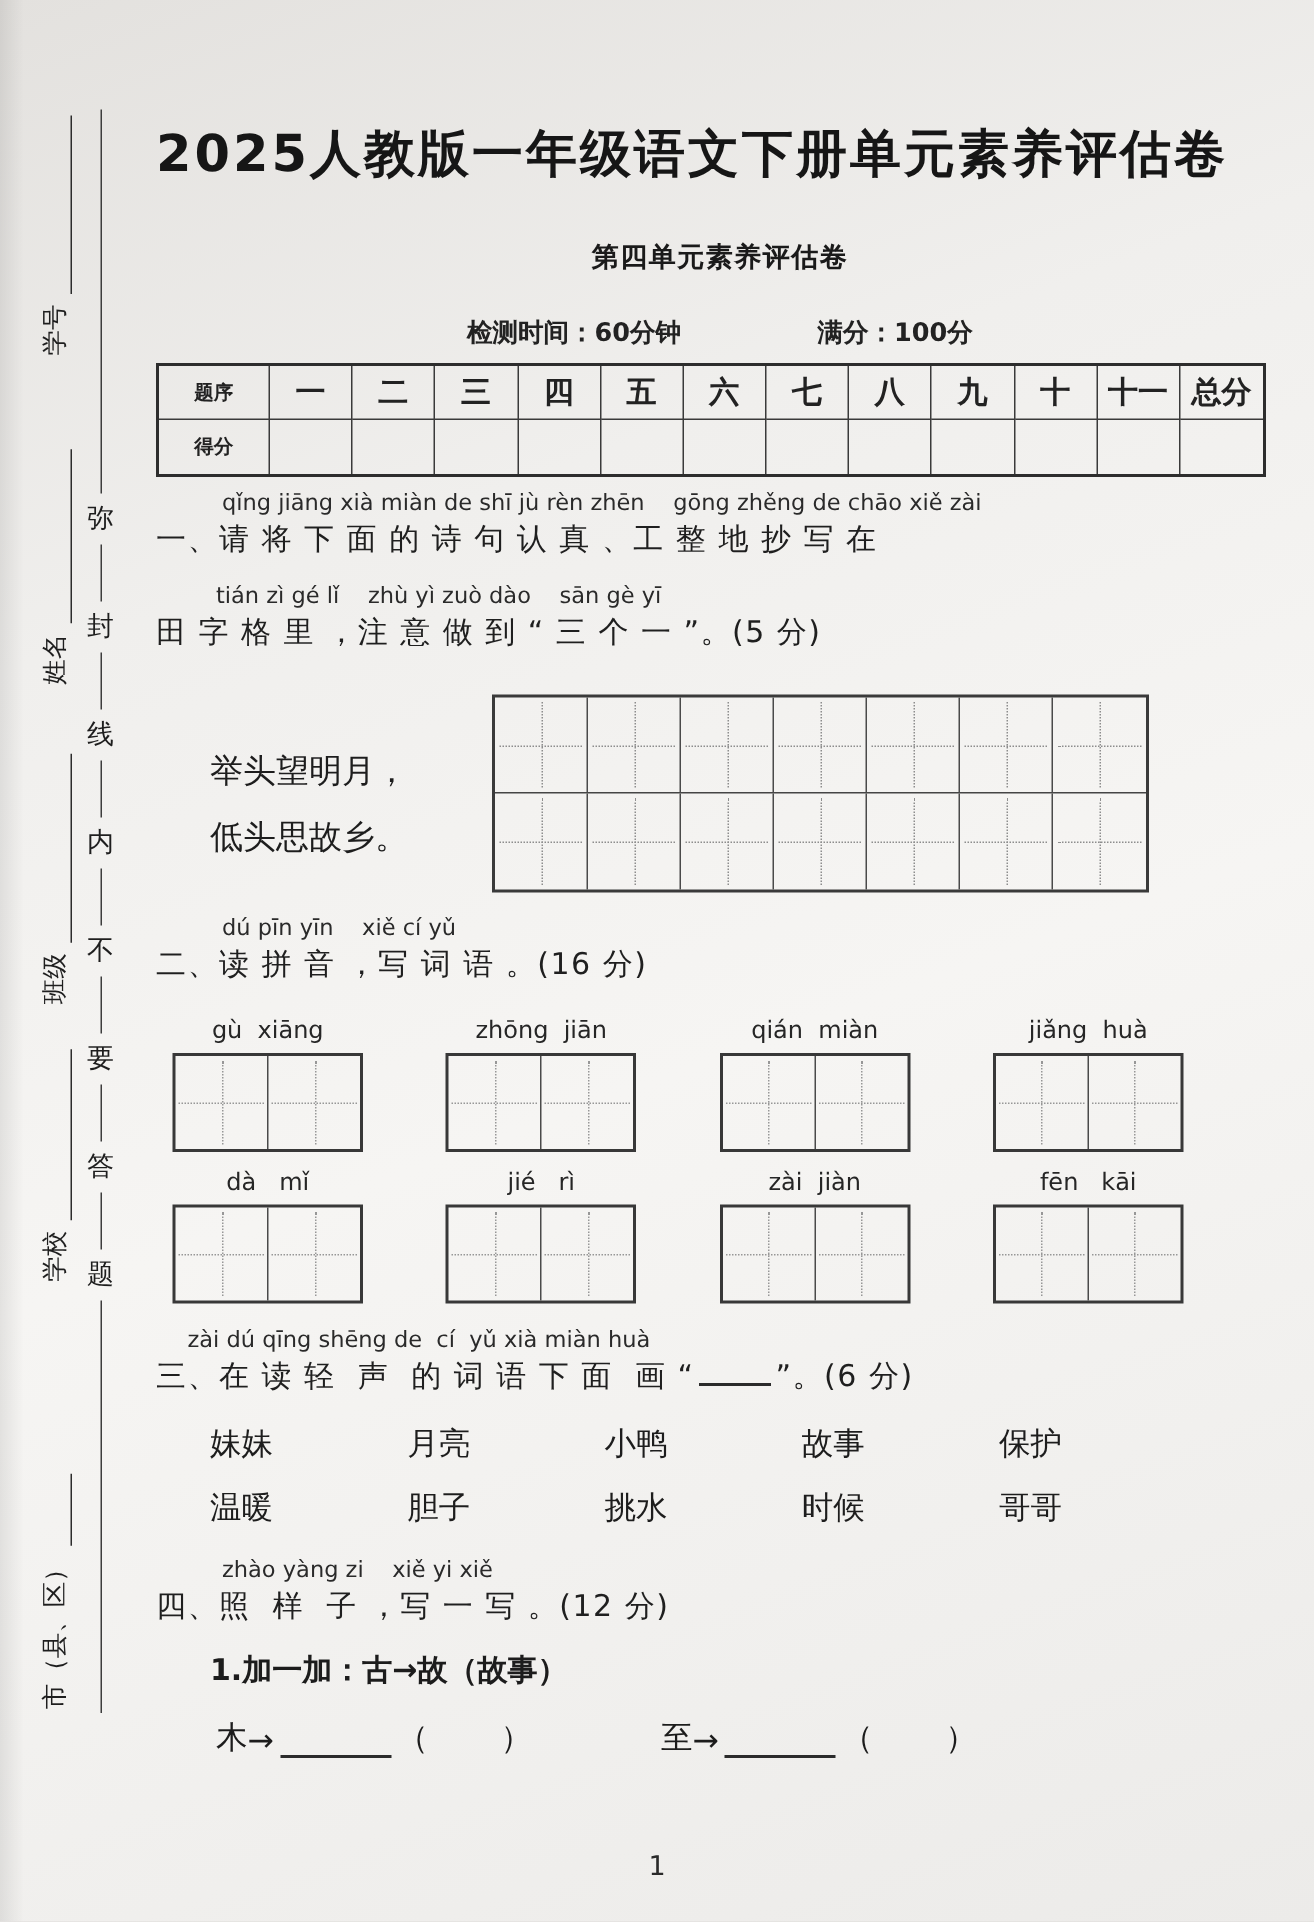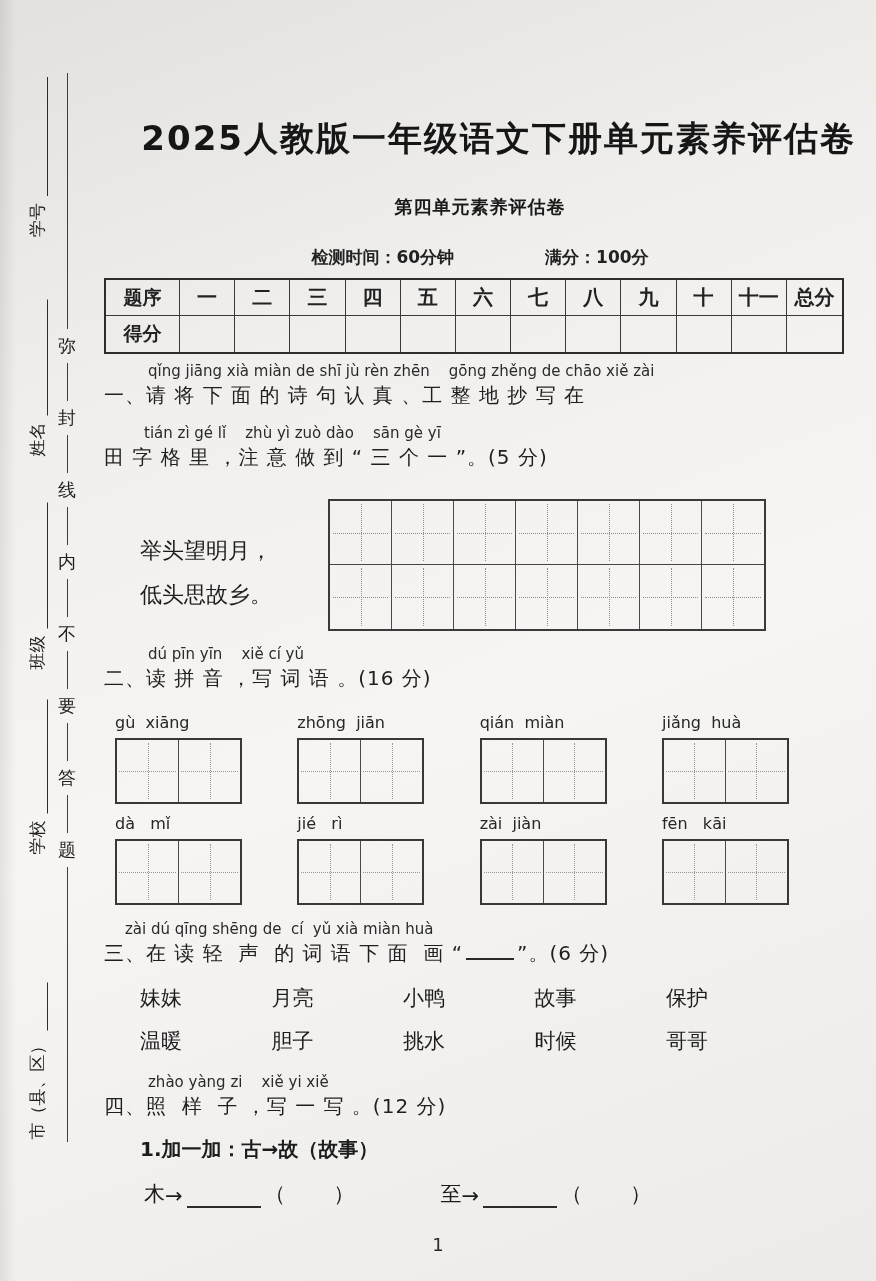--- a/index.html
+++ b/index.html
@@ -20,51 +20,51 @@
   .sf4 { top:777px;  width:155px; }
   .sf5 { top:1061px; width:157px; }
   .seal-line { position:absolute; left:66px; top:73px; height:1069px; width:2px;
                display:flex; flex-direction:column; align-items:center; }
   .seg { width:0; border-left:1.6px solid #3d3d3d; }
   .seg-top { height:256px; } .seg-s { height:38px; } .seg-b { flex:1; }
   .seal-char { font-size:18px; line-height:26px; margin:4px 0; color:#1e1e1e; }
 
   
   .content { position:absolute; left:104px; top:0; width:752px; }
-  .title    { margin-top:116px; text-align:right; font-size:34px; font-weight:800; letter-spacing:2px; color:#161616; }
+  .title    { margin-top:80px; text-align:left; font-size:34px; font-weight:800; letter-spacing:2px; color:#161616; }
   .subtitle { margin-top:33px; text-align:center; font-size:18px; font-weight:800; letter-spacing:1px; color:#1a1a1a; }
   .info { margin-top:27px; display:flex; justify-content:center; gap:91px; font-size:17px; font-weight:700; }
 
   .score-table { margin-top:9px; width:740px; display:grid; grid-template-columns:74px repeat(12,1fr);
                  grid-auto-rows:36px; border:2.2px solid #2d2d2d; background:transparent; font-size:20px; }
   .st-cell { display:flex; align-items:center; justify-content:center; border-right:1.4px solid #3a3a3a; font-weight:600; }
   .st-cell:nth-child(13n) { border-right:none; }
   .st-cell.hdr { border-bottom:1.4px solid #3a3a3a; }
-  .st-label { font-size:19px; font-weight:700; }
+  .st-label { font-size:13px; font-weight:700; }
 
   .pinyin { font-size:15px; color:#2a2a2a; white-space:pre; }
   .hz { font-size:20px; color:#1f1f1f; white-space:pre; letter-spacing:1px; }
   .q-p1 { margin-left:44px; margin-top:8px; }
   .q-hz1 { margin-top:2px; }
   .inline-blank { display:inline-block; width:48px; height:5px; border-bottom:2px solid #2b2b2b; margin:0 3px; }
 
   
   .q1-work { margin-top:28px; display:flex; }
   .poem { margin-left:36px; width:188px; padding-top:30px; font-size:22px; line-height:44px; color:#1d1d1d; }
   .tian-grid { display:grid; grid-template-columns:repeat(7,62px); grid-auto-rows:64px; border:2.6px solid #3a3a3a; }
   .tg-cell { position:relative; border-right:1.5px solid #4a4a4a; border-bottom:1.8px solid #454545; }
   .tg-cell:nth-child(7n) { border-right:none; }
   .tg-cell:nth-child(n+8) { border-bottom:none; }
   .tg-cell::before { content:""; position:absolute; left:50%; top:3px; bottom:3px; border-left:1.5px dotted #8d8d8d; }
   .tg-cell::after  { content:""; position:absolute; top:50%; left:3px; right:3px; border-top:1.5px dotted #8d8d8d; }
 
   
   .wrow { display:flex; justify-content:space-between; width:674px; margin-left:11px; }
   .wrow1 { margin-top:20px; } .wrow2 { margin-top:9px; }
-  .wgroup { width:127px; display:flex; flex-direction:column; align-items:flex-start; }
+  .wgroup { width:127px; display:flex; flex-direction:column; align-items:center; }
   .w-py { font-size:16px; line-height:22px; margin-bottom:4px; color:#262626; white-space:pre; }
   .wbox { width:127px; height:66px; border:2px solid #383838; display:flex; }
   .wcell { flex:1; position:relative; }
   .wcell.first { border-right:1.5px solid #4a4a4a; }
   .wcell::before { content:""; position:absolute; left:50%; top:3px; bottom:3px; border-left:1.5px dotted #979797; }
   .wcell::after  { content:""; position:absolute; top:50%; left:2px; right:2px; border-top:1.5px dotted #979797; }
 
   
   .q3row { display:flex; justify-content:space-between; width:568px; margin-left:36px; font-size:21px; color:#1d1d1d;gap:20px; }
   .q3row1 { margin-top:17px; } .q3row2 { margin-top:15px; }

